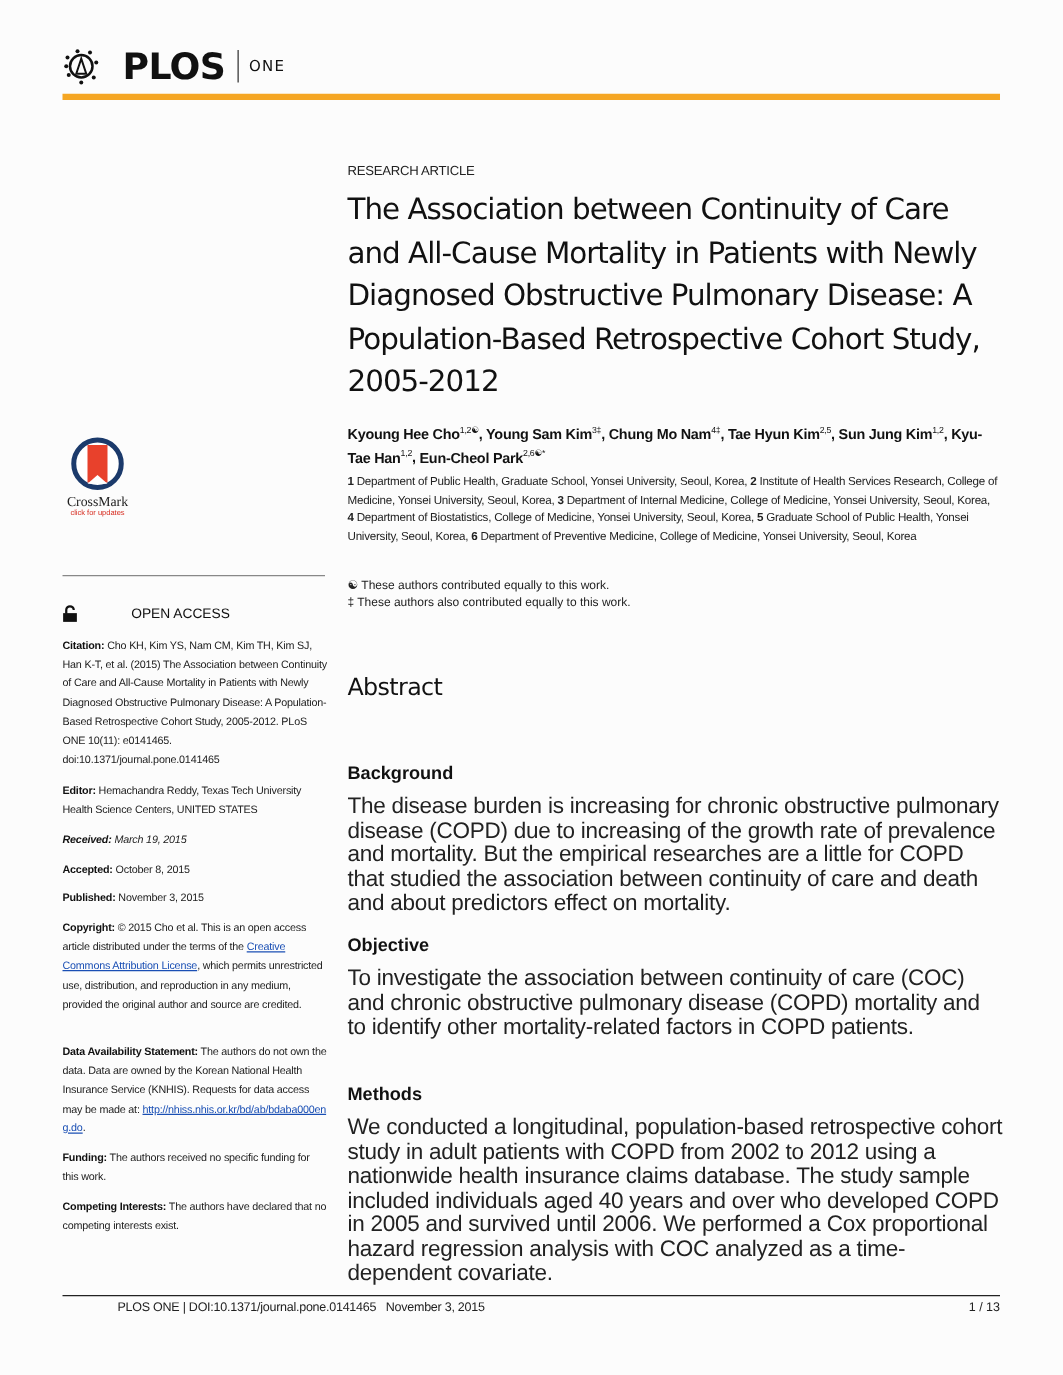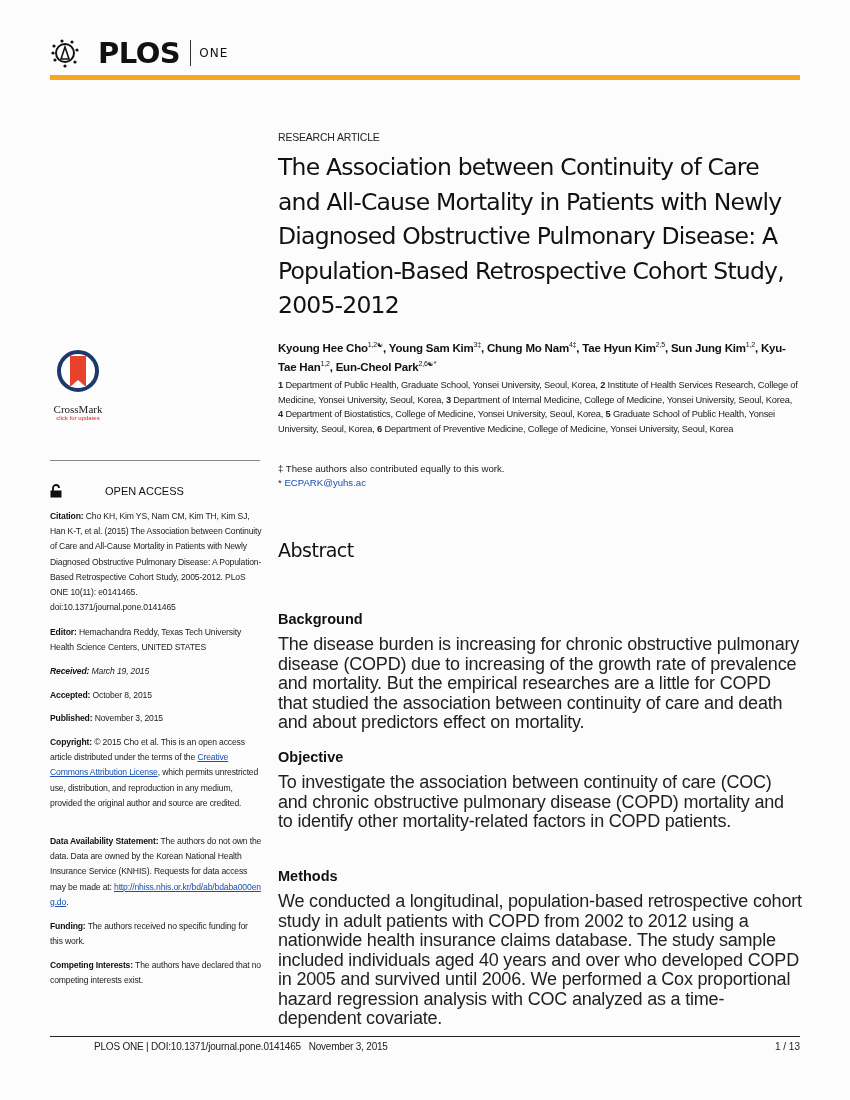--- a/index.html
+++ b/index.html
@@ -14,21 +14,21 @@
     #logo .plos { font-family: "DejaVu Sans", sans-serif; font-weight: bold; font-size: 29px; letter-spacing: -0.5px; color: #111; line-height: 30px; margin-left: 16px; }
     #logo .sep { width: 1px; height: 26px; background: #333; margin: 0 8px 0 10px; }
     #logo .one { font-family: "DejaVu Sans", sans-serif; font-size: 12px; letter-spacing: 1px; color: #111; }
     #orange-rule { left: 50px; top: 75px; width: 750px; height: 5px; background: #f5a623; }
 
     
     #crossmark { left: 48px; top: 350px; width: 60px; text-align: center; }
     #crossmark .circle { width: 42px; height: 42px; border-radius: 50%; border: 4px solid #1b3a6b; margin: 0 auto; position: relative; background: #fff; box-sizing: border-box; }
     #crossmark .ribbon { position: absolute; left: 9px; top: 2px; width: 16px; height: 30px; background: #e8412c; }
     #crossmark .ribbon:after { content: ""; position: absolute; left: 0; bottom: -1px; border-left: 8px solid transparent; border-right: 8px solid transparent; border-bottom: 7px solid #fff; }
-    #crossmark .cm-text { font-family: "Liberation Serif", serif; font-size: 11px; color: #222; margin-top: 11px; }
+    #crossmark .cm-text { font-family: "Liberation Serif", serif; font-size: 11px; color: #222; margin-top: 4px; }
     #crossmark .cm-sub { font-size: 6px; color: #d62a1e; }
     #left-rule { left: 50px; top: 460px; width: 210px; height: 1px; background: #888; }
     #open-access { left: 50px; top: 484px; display: flex; align-items: center; font-size: 11px; color: #111; gap: 40px; }
     #open-access svg { margin-right: 3px; }
     .left-block { left: 50px; width: 212px; font-size: 8.6px; line-height: 15.2px; color: #222; letter-spacing: -0.15px; }
     .left-block b { color: #111; text-align: center; }
     .link { color: #1a4fb4; text-decoration: underline; }
 
     
     #article-type { left: 278px; top: 131px; font-size: 10.5px; color: #222; letter-spacing: -0.2px; }
@@ -147,25 +147,22 @@
 <div id="affiliations" class="abs">
   <b>1</b>&nbsp;<span>Department of Public Health, Graduate School, Yonsei University, Seoul, Korea,</span>
   <b>2</b>&nbsp;<span>Institute of Health Services Research, College of Medicine, Yonsei University, Seoul, Korea,</span>
   <b>3</b>&nbsp;<span>Department of Internal Medicine, College of Medicine, Yonsei University, Seoul, Korea,</span>
   <b>4</b>&nbsp;<span>Department of Biostatistics, College of Medicine, Yonsei University, Seoul, Korea,</span>
   <b>5</b>&nbsp;<span>Graduate School of Public Health, Yonsei University, Seoul, Korea,</span>
   <b>6</b>&nbsp;<span>Department of Preventive Medicine, College of Medicine, Yonsei University, Seoul, Korea</span>
 </div>
 
 <div id="notes" class="abs">
+  <div>☯ These authors contributed equally to this work.</div>
   <div>‡ These authors also contributed equally to this work.</div>
-  <div>
-    <span>*</span>
-    <span class="link" style="text-decoration:none;">ECPARK@yuhs.ac</span>
-  </div>
 </div>
 
 <div id="abstract-heading" class="abs">Abstract</div>
 
 <div class="abs sec-h" style="top:611px;">Background</div>
 <div class="abs sec-p" style="top:635px;">The disease burden is increasing for chronic obstructive pulmonary disease (COPD) due to increasing of the growth rate of prevalence and mortality. But the empirical researches are a little for COPD that studied the association between continuity of care and death and about predictors effect on mortality.</div>
 
 <div class="abs sec-h" style="top:749px;">Objective</div>
 <div class="abs sec-p" style="top:773px;">To investigate the association between continuity of care (COC) and chronic obstructive pulmonary disease (COPD) mortality and to identify other mortality-related factors in COPD patients.</div>
 

